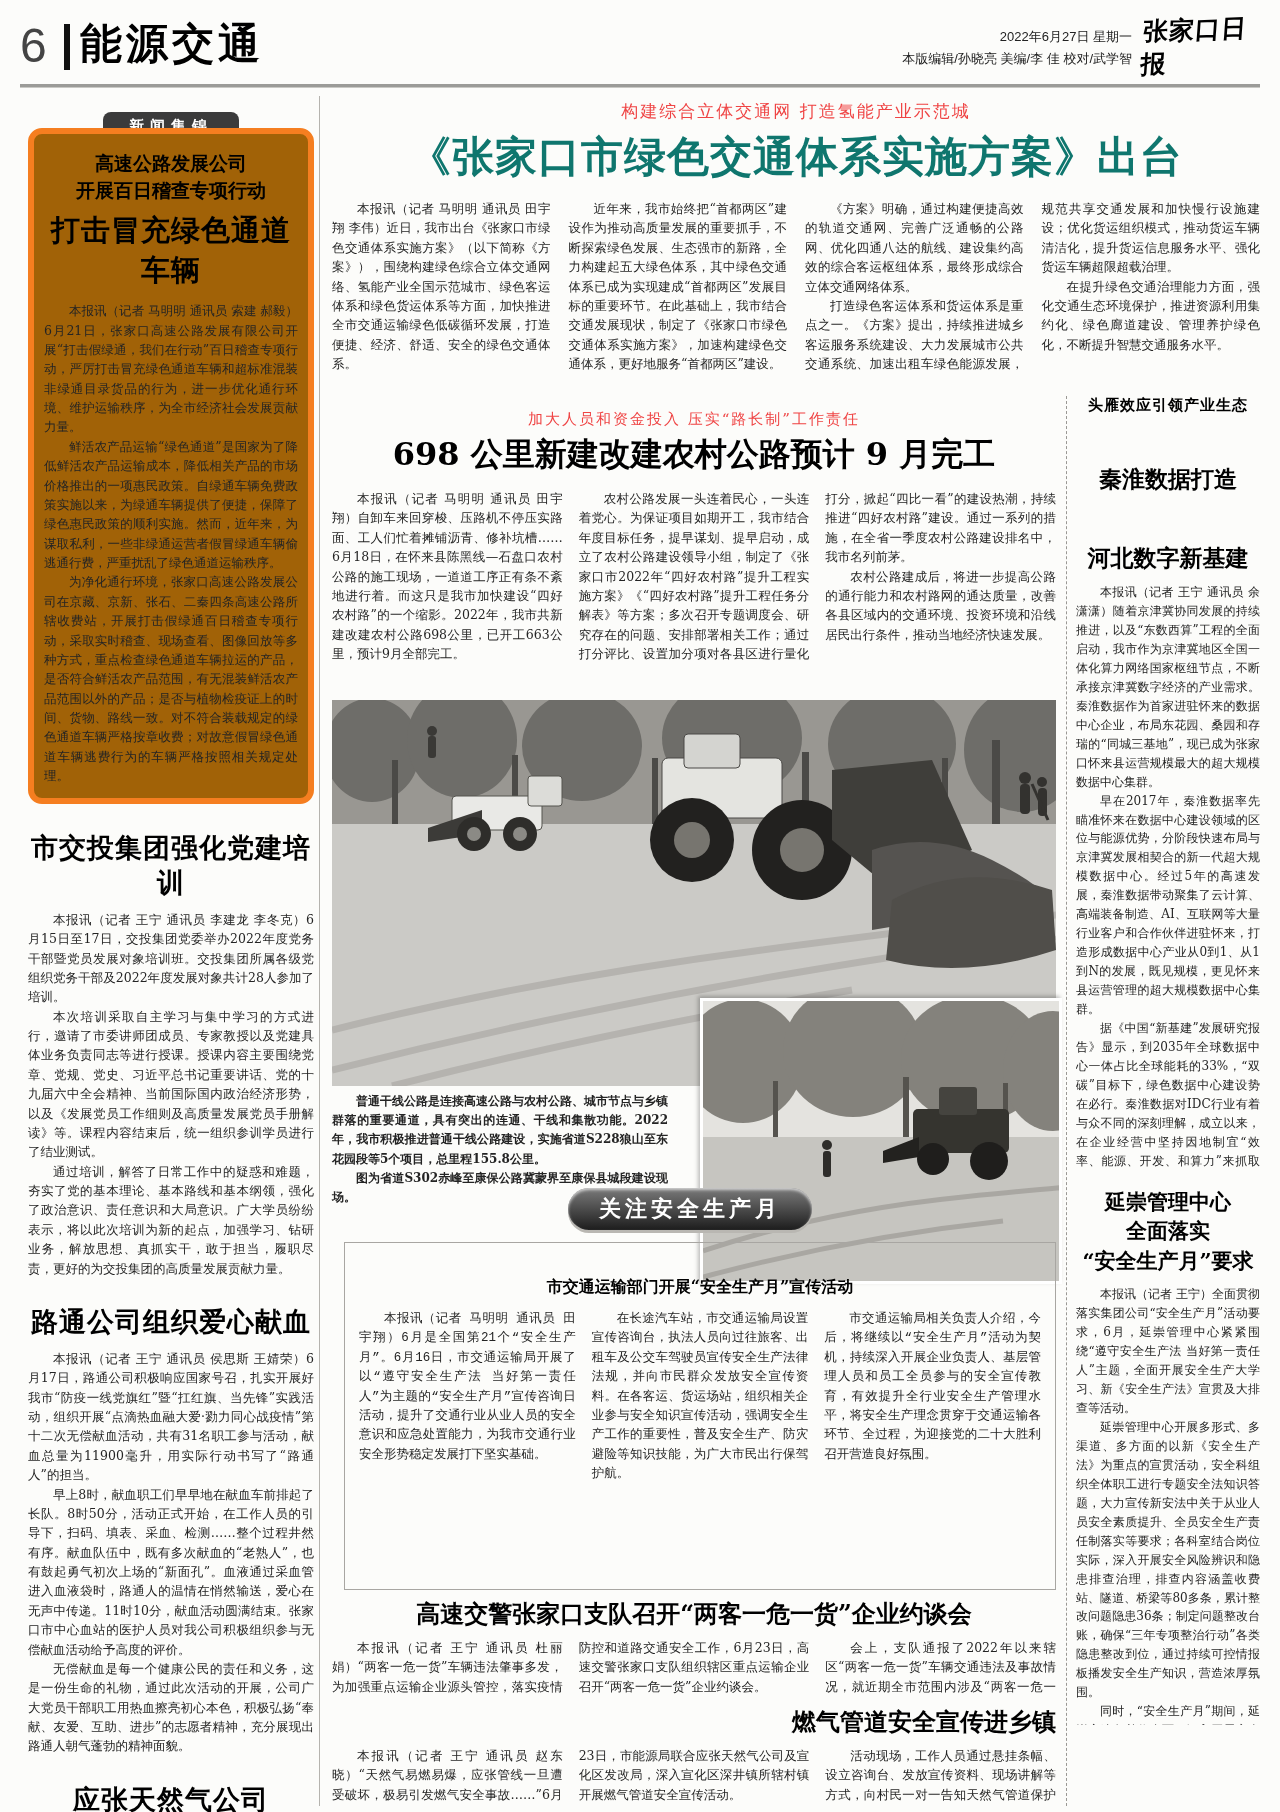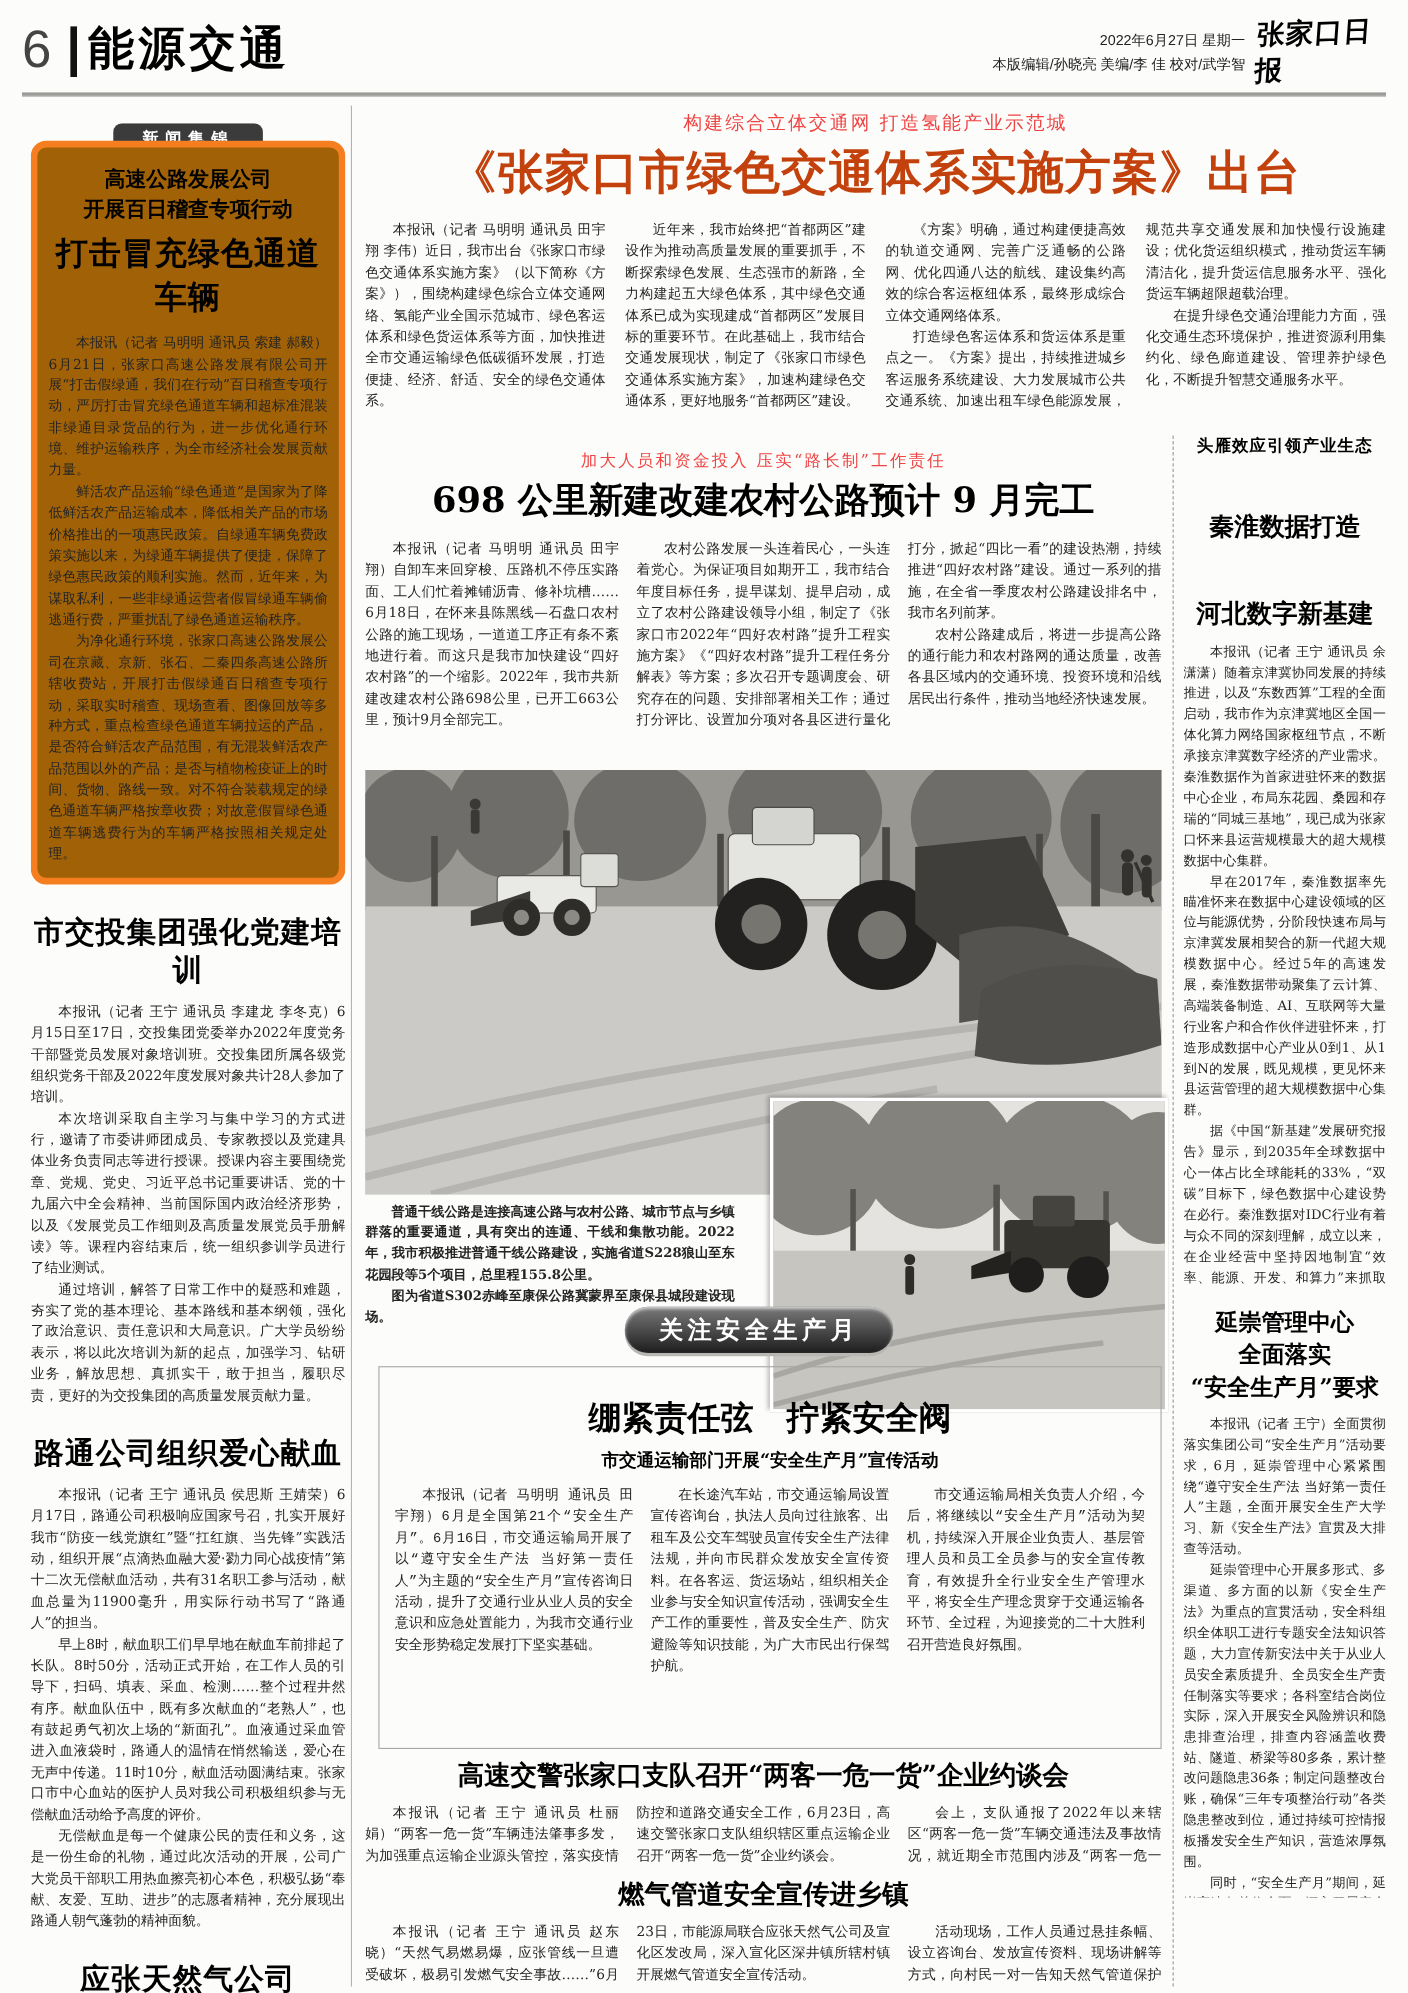--- a/index.html
+++ b/index.html
@@ -28,21 +28,21 @@
             font-family:"Liberation Sans",sans-serif;}
   .hl-box{position:relative;z-index:2;background:#a16207;border:6px solid #f57e20;border-radius:14px;padding:16px 10px 12px;}
   .hl-over{font-size:19px;line-height:1.4;}
   .hl-title{font-size:29px;margin:8px 0 10px;letter-spacing:1px;}
   .l-art{margin-top:26px;}
   .l-title{font-size:27px;letter-spacing:1px;line-height:1.3;}
   .l-body{margin-top:10px;}
   
   .mainstory{position:absolute;left:332px;top:100px;width:928px;}
   .kicker{text-align:center;font-weight:400;font-size:17px;letter-spacing:2px;color:#ef4444;}
-  .main-title{text-align:center;font-weight:900;font-size:42px;letter-spacing:1px;color:#c2410c;margin-top:6px;
+  .main-title{text-align:center;font-weight:900;font-size:42px;letter-spacing:1px;color:#0f766e;margin-top:6px;
               font-family:Liberation Mono, monospace;}
   .main-body{margin-top:14px;height:186px;overflow:hidden;column-count:4;column-gap:18px;}
   
   .rural{position:absolute;left:332px;top:410px;width:724px;}
   .rural .kicker{font-size:15px;}
   .rural-title{text-align:center;font-weight:900;font-size:32px;color:#000;margin-top:4px;}
   .rural-body{margin-top:12px;height:186px;overflow:hidden;column-count:3;column-gap:16px;}
   
   .photo1{position:absolute;left:332px;top:700px;width:724px;height:386px;background:#cfcecb;overflow:hidden;}
   .photo2{position:absolute;left:700px;top:998px;width:356px;height:280px;background:#c4c3bf;border:3px solid #fff;
@@ -59,21 +59,21 @@
   .safety{position:absolute;left:344px;top:1242px;width:712px;height:348px;border:1px solid #a8a6a2;
           padding:26px 14px 8px;box-sizing:border-box;}
   .safety-title{text-align:center;font-weight:900;font-size:30px;color:#000;}
   .safety-sub{text-align:center;font-weight:700;font-size:16px;margin-top:8px;color:#000;}
   .safety-body{margin-top:12px;height:228px;overflow:hidden;column-count:3;column-gap:16px;font-family:Liberation Mono, monospace;}
   
   .police{position:absolute;left:332px;top:1598px;width:724px;}
   .police-title{text-align:center;font-weight:900;font-size:24px;color:#000;}
   .police-body{margin-top:8px;height:64px;overflow:hidden;column-count:3;column-gap:16px;}
   .gas{position:absolute;left:332px;top:1706px;width:724px;height:100px;overflow:hidden;}
-  .gas-title{text-align:center;font-weight:900;font-size:24px;color:#000;}
+  .gas-title{text-align:right;font-weight:900;font-size:24px;color:#000;}
   .gas-body{margin-top:8px;height:66px;overflow:hidden;column-count:3;column-gap:16px;}
   
   .rightcol{position:absolute;left:1076px;top:396px;width:184px;height:1410px;overflow:hidden;}
   .q-kicker{text-align:center;font-weight:700;font-size:15px;letter-spacing:1px;color:#000;}
   .q-title .tline{font-size:23px;line-height:1.35;margin-top:48px;}
   .q-body{margin-top:10px;height:588px;overflow:hidden;}
   .q-body .para,.y-body .para{font-size:12px;line-height:1.58;}
   .yan{margin-top:16px;}
   .y-title .tline{font-size:21px;line-height:1.4;}
   .y-body{margin-top:10px;height:440px;overflow:hidden;}
@@ -269,21 +269,20 @@
     <div>
         <p class="para">普通干线公路是连接高速公路与农村公路、城市节点与乡镇群落的重要通道，具有突出的连通、干线和集散功能。2022年，我市积极推进普通干线公路建设，实施省道S228狼山至东花园段等5个项目，总里程155.8公里。</p>
         <p class="para">图为省道S302赤峰至康保公路冀蒙界至康保县城段建设现场。</p>
       </div>
     <div class="credit">田宇翔  摄</div>
   </div>
 
   <div class="banner">关注安全生产月</div>
 
   <div class="safety">
-    <div class="safety-title">绷紧责任弦　拧紧安全阀</div>
     <div class="safety-sub">市交通运输部门开展“安全生产月”宣传活动</div>
     <div class="safety-body">
         <p class="para">本报讯（记者 马明明 通讯员 田宇翔）6月是全国第21个“安全生产月”。6月16日，市交通运输局开展了以“遵守安全生产法 当好第一责任人”为主题的“安全生产月”宣传咨询日活动，提升了交通行业从业人员的安全意识和应急处置能力，为我市交通行业安全形势稳定发展打下坚实基础。</p>
         <p class="para">在长途汽车站，市交通运输局设置宣传咨询台，执法人员向过往旅客、出租车及公交车驾驶员宣传安全生产法律法规，并向市民群众发放安全宣传资料。在各客运、货运场站，组织相关企业参与安全知识宣传活动，强调安全生产工作的重要性，普及安全生产、防灾避险等知识技能，为广大市民出行保驾护航。</p>
         <p class="para">市交通运输局相关负责人介绍，今后，将继续以“安全生产月”活动为契机，持续深入开展企业负责人、基层管理人员和员工全员参与的安全宣传教育，有效提升全行业安全生产管理水平，将安全生产理念贯穿于交通运输各环节、全过程，为迎接党的二十大胜利召开营造良好氛围。</p>
       </div>
   </div>
 
   <div class="police">
     <div class="police-title">高速交警张家口支队召开“两客一危一货”企业约谈会</div>

